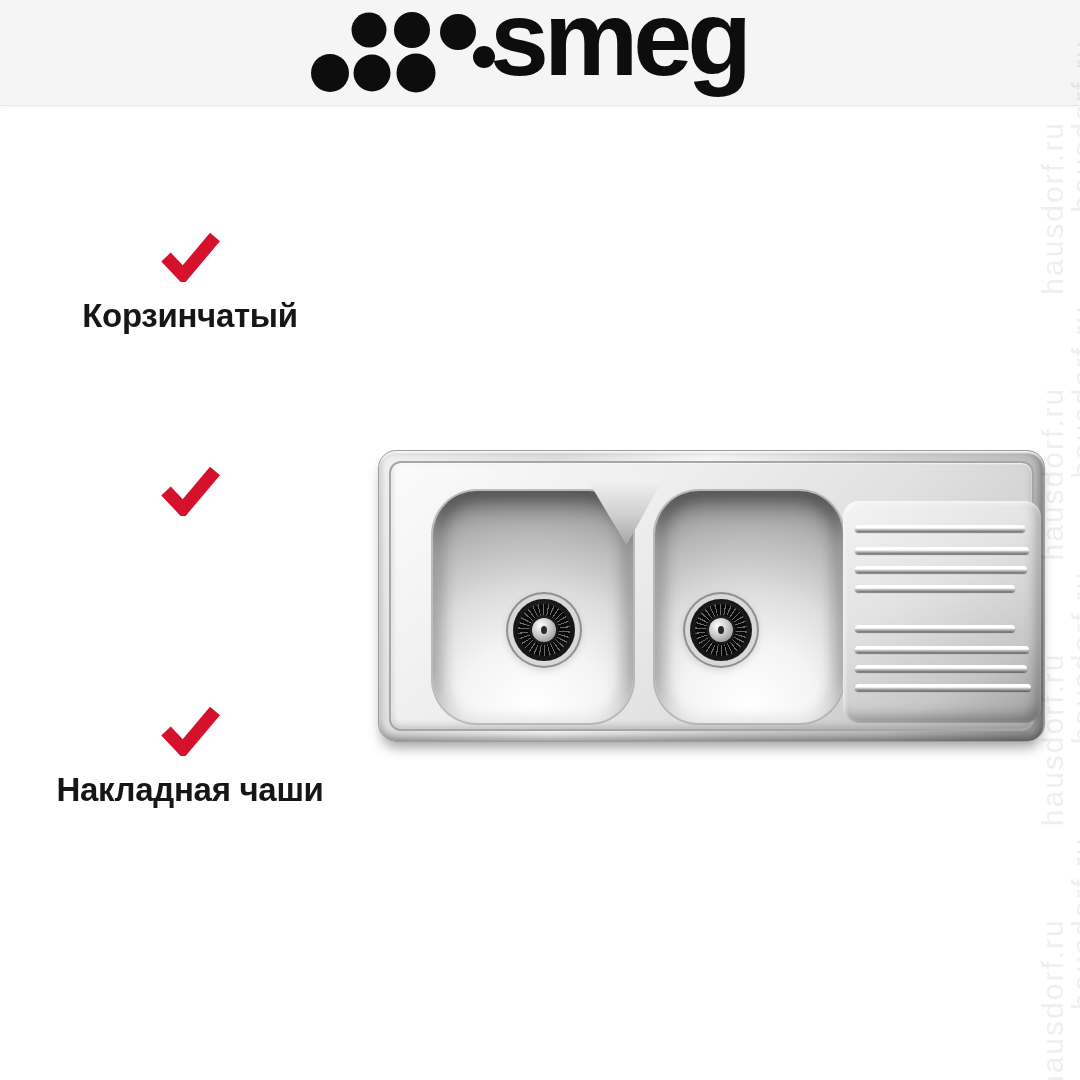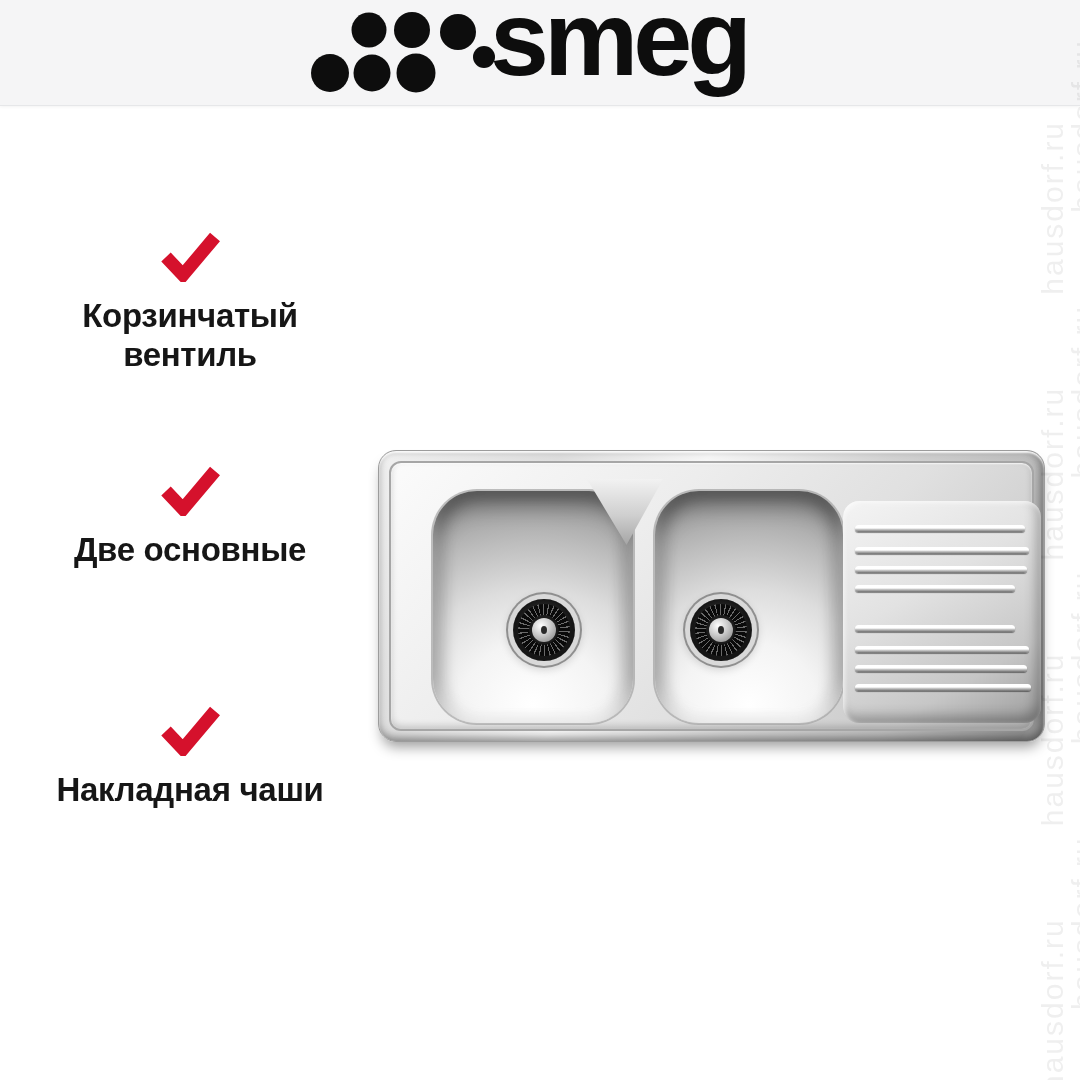--- a/index.html
+++ b/index.html
@@ -147,30 +147,28 @@
       <span class="logo-text">smeg</span>
     </div>
   </div>
 
   <div class="feature f1">
     <svg class="check" width="62" height="50" viewBox="0 0 62 50">
       <path d="M7 25 L24 43 L56 5" fill="none" stroke="#d5112c" stroke-width="13" stroke-linecap="butt" stroke-linejoin="miter"></path>
     </svg>
     <div class="f-label">
       <span>Корзинчатый</span>
-      <span>вентиль</span>
     </div>
   </div>
 
   <div class="feature f2">
     <svg class="check" width="62" height="50" viewBox="0 0 62 50">
       <path d="M7 25 L24 43 L56 5" fill="none" stroke="#d5112c" stroke-width="13" stroke-linecap="butt" stroke-linejoin="miter"></path>
     </svg>
     <div class="f-label">
-      <span>Две основные</span>
     </div>
   </div>
 
   <div class="feature f3">
     <svg class="check" width="62" height="50" viewBox="0 0 62 50">
       <path d="M7 25 L24 43 L56 5" fill="none" stroke="#d5112c" stroke-width="13" stroke-linecap="butt" stroke-linejoin="miter"></path>
     </svg>
     <div class="f-label">
       <span>Накладная чаши</span>
     </div>

